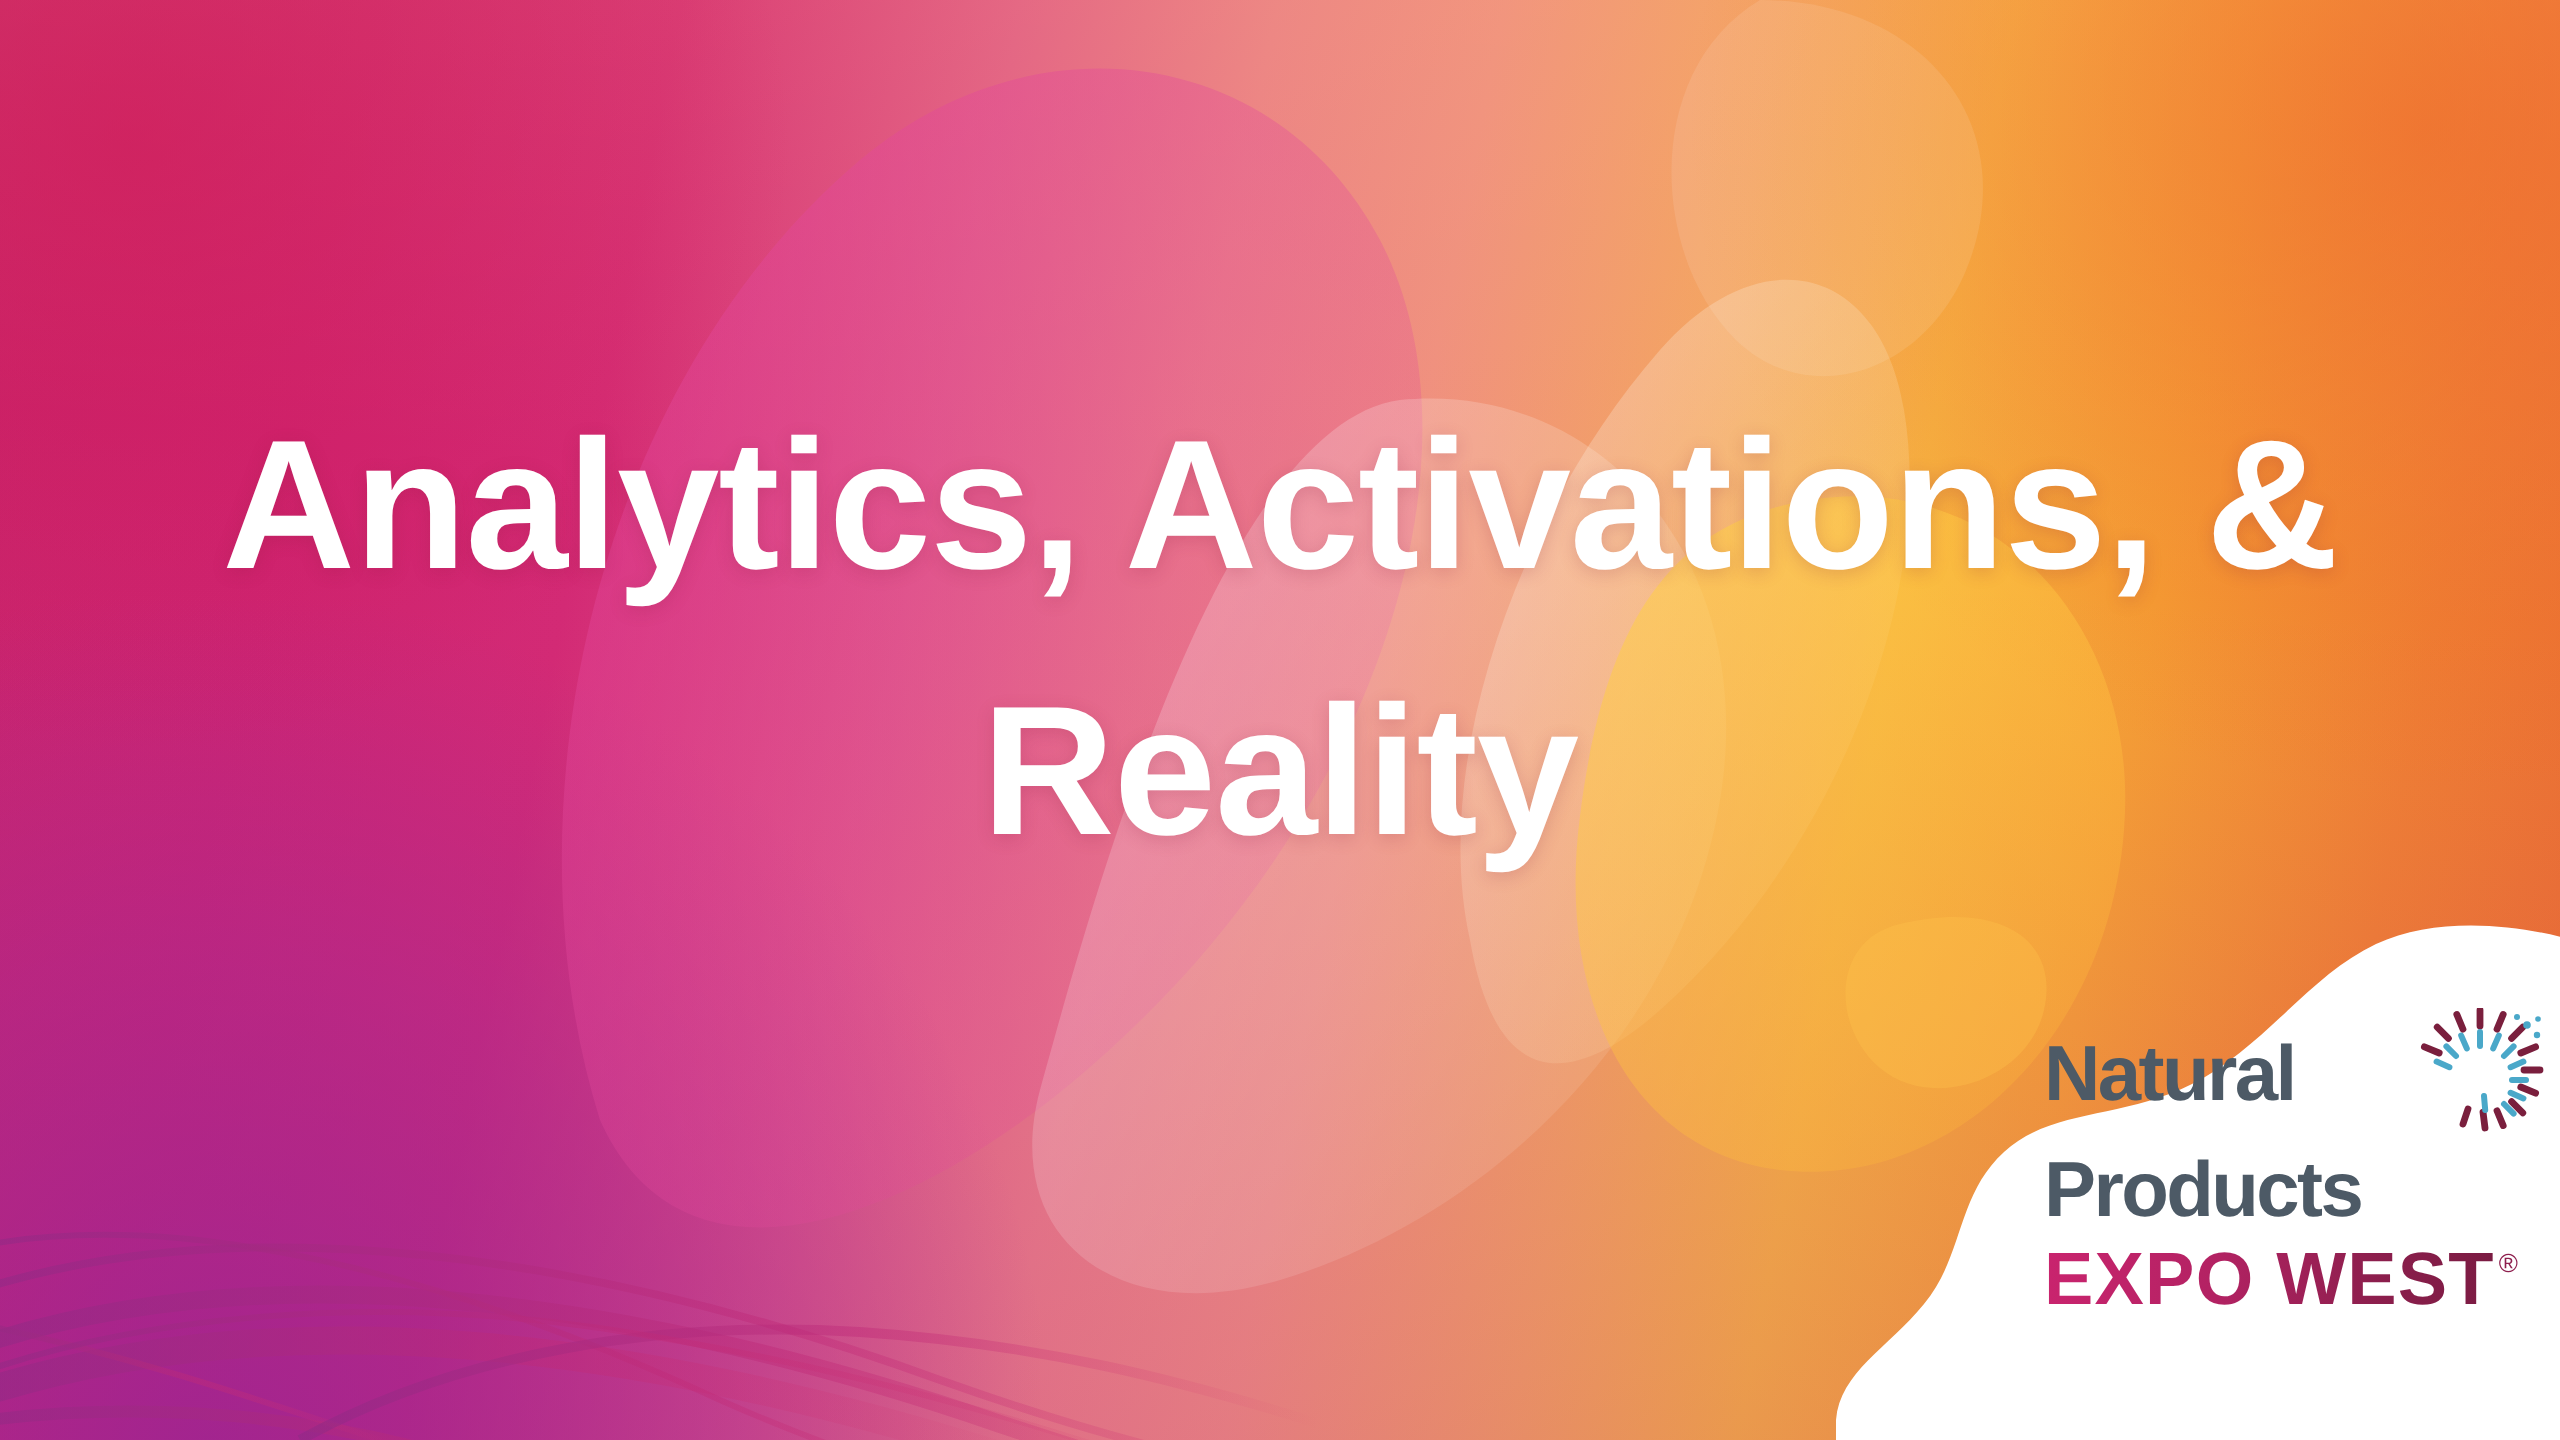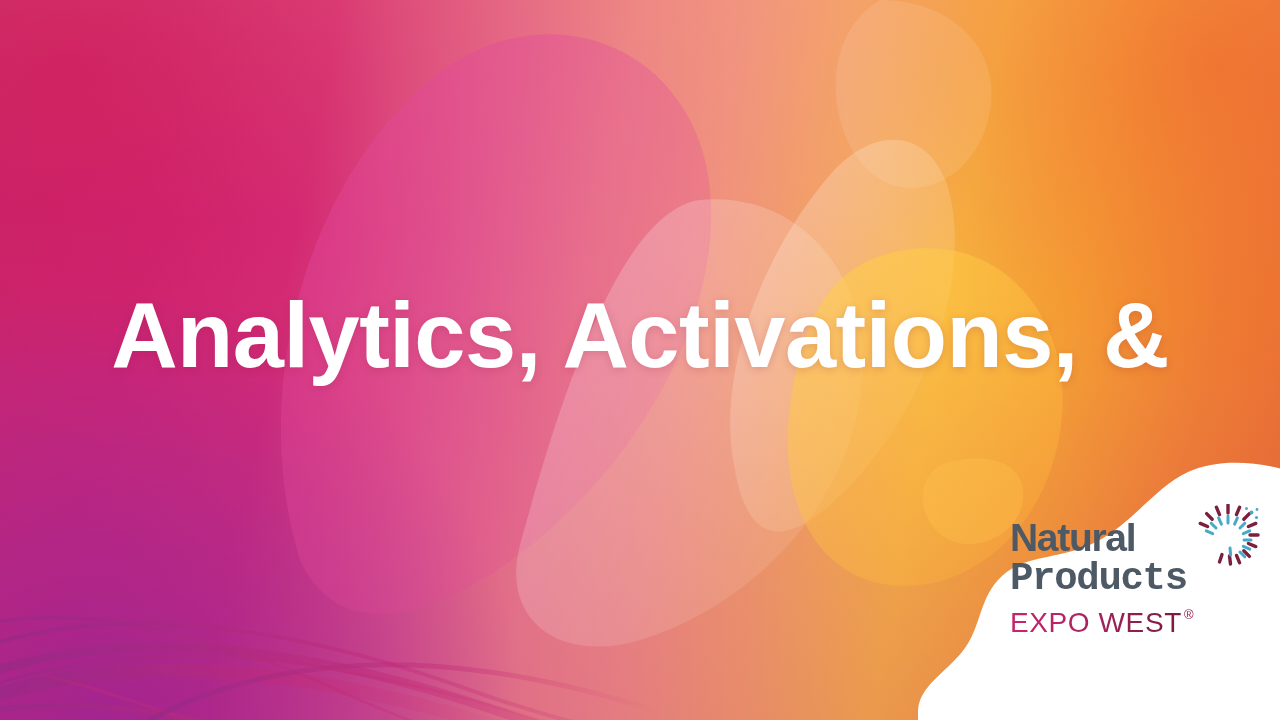--- a/index.html
+++ b/index.html
@@ -54,21 +54,20 @@
   .shapes{ position:absolute; inset:0; }
   .shapes svg{ position:absolute; inset:0; width:1280px; height:720px; }
 
   
   .title-wrap{
     position:absolute; left:0; right:0; top:0;
     height:640px;
     display:flex; flex-direction:column;
     align-items:center; justify-content:center;
     padding:0 26px;
-    margin-top:15px;
   }
   .title-line{
     color:#ffffff;
     font-size:92px;
     line-height:133px;
     font-weight:700;
     letter-spacing:-0.5px;
     text-align:center;
     white-space:nowrap;
     text-shadow:0 2px 9px rgba(140,30,60,.20);
@@ -77,39 +76,39 @@
   
   .logo-blob{
     position:absolute;
     right:-6px; bottom:-8px;
     width:368px; height:270px;
   }
   .logo-blob > svg{ position:absolute; inset:0; }
 
   .logo-inner{
     position:absolute;
-    left:92px; top:60px;
+    left:104px; top:60px;
     width:250px;
   }
   .logo-word{
     color:#4d5a66;
     font-weight:700;
     font-size:39px;
     line-height:40px;
     letter-spacing:-1.3px;
   }
-  .logo-word.w2{ margin-top:1px;font-family:Liberation Mono, monospace; }
+  .logo-word.w2{ margin-top:18px; }
   .expo-row{
     display:flex; align-items:flex-start;
     margin-top:7px;
   }
   .expo-text{
-    font-size:28px;
+    font-size:37px;
     line-height:34px;
-    font-weight:400;
+    font-weight:700;
     letter-spacing:.6px;
     background:linear-gradient(90deg,#c9246e 0%,#b32263 38%,#8e1f4e 72%,#7a1b42 100%);
     -webkit-background-clip:text;
     background-clip:text;
     color:transparent;
   }
   .expo-reg{
     font-size:13px;
     line-height:14px;
     color:#8e1f4e;
@@ -179,20 +178,21 @@
         <path d="M-20,712 C60,700 140,706 210,724 C300,746 380,764 470,776" stroke-width="6"></path>
         <path d="M-20,660 C60,676 130,700 196,722" stroke-width="3"></path>
         <path d="M150,720 C230,676 330,660 430,666 C520,672 590,690 660,712" stroke-width="5"></path>
         <path d="M-20,690 C70,656 190,648 300,664 C420,682 520,712 600,740" stroke-width="3"></path>
       </g>
     </svg>
   </div>
 
   <div class="title-wrap">
     <div class="title-line">Analytics, Activations, &amp;</div>
+    <div class="title-line">Reality</div>
   </div>
 
   <div class="logo-blob">
 
     <svg viewBox="0 0 368 270" preserveAspectRatio="none" aria-hidden="true">
       <path d="M368,270 L368,12
                C340,4 300,0 270,14
                C236,30 214,66 178,84
                C142,102 108,96 84,118
                C60,140 64,170 44,194

